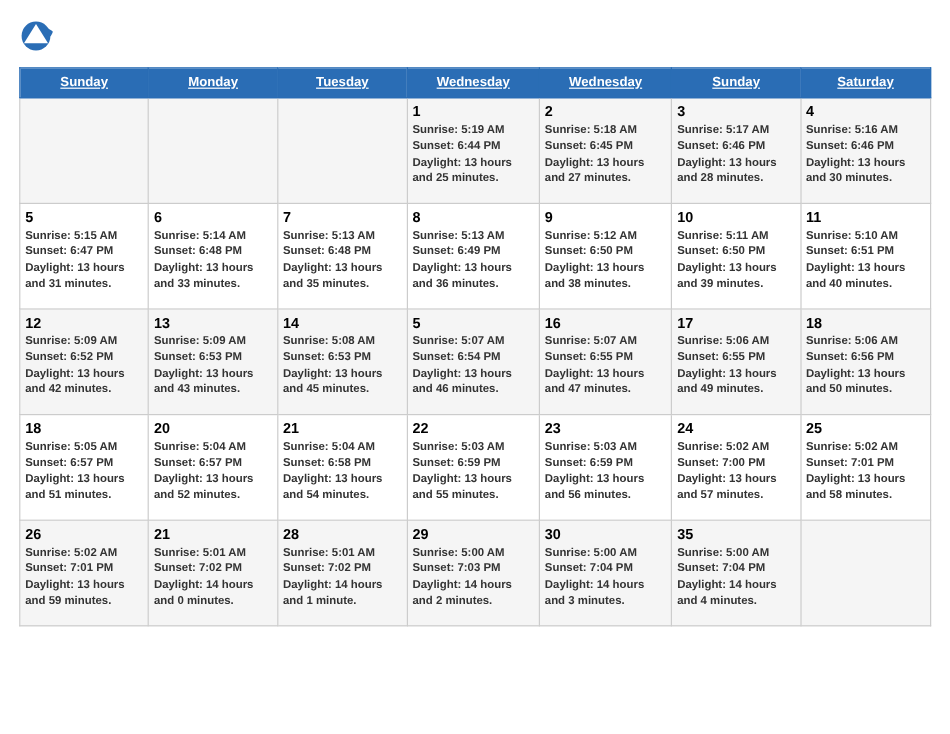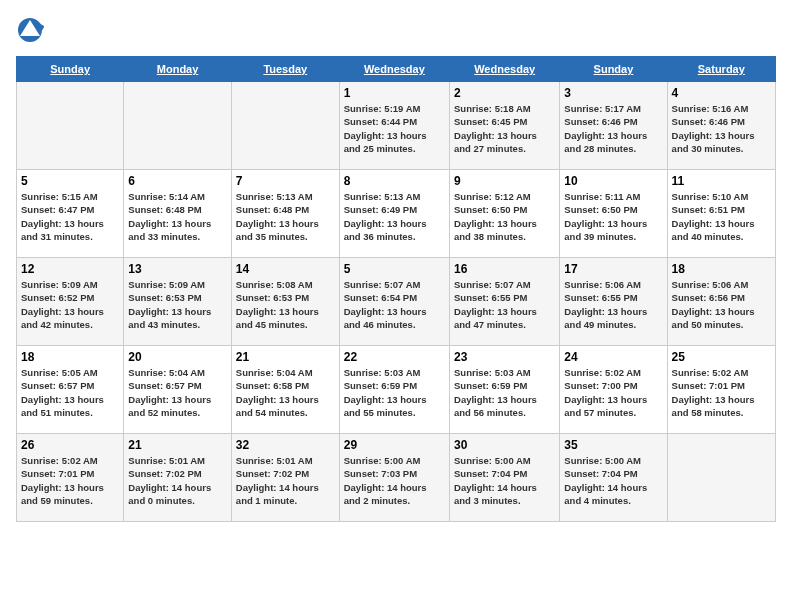--- a/index.html
+++ b/index.html
@@ -291,21 +291,21 @@
             Sunrise: 5:02 AM<br>Sunset: 7:01 PM<br>Daylight: 13 hours and 59 minutes.
           </div>
         </td>
         <td>
           <div class="day-number">21</div>
           <div class="day-info">
             Sunrise: 5:01 AM<br>Sunset: 7:02 PM<br>Daylight: 14 hours and 0 minutes.
           </div>
         </td>
         <td>
-          <div class="day-number">32</div>
+          <div class="day-number">28</div>
           <div class="day-info">
             Sunrise: 5:01 AM<br>Sunset: 7:02 PM<br>Daylight: 14 hours and 1 minute.
           </div>
         </td>
         <td>
           <div class="day-number">29</div>
           <div class="day-info">
             Sunrise: 5:00 AM<br>Sunset: 7:03 PM<br>Daylight: 14 hours and 2 minutes.
           </div>
         </td>

